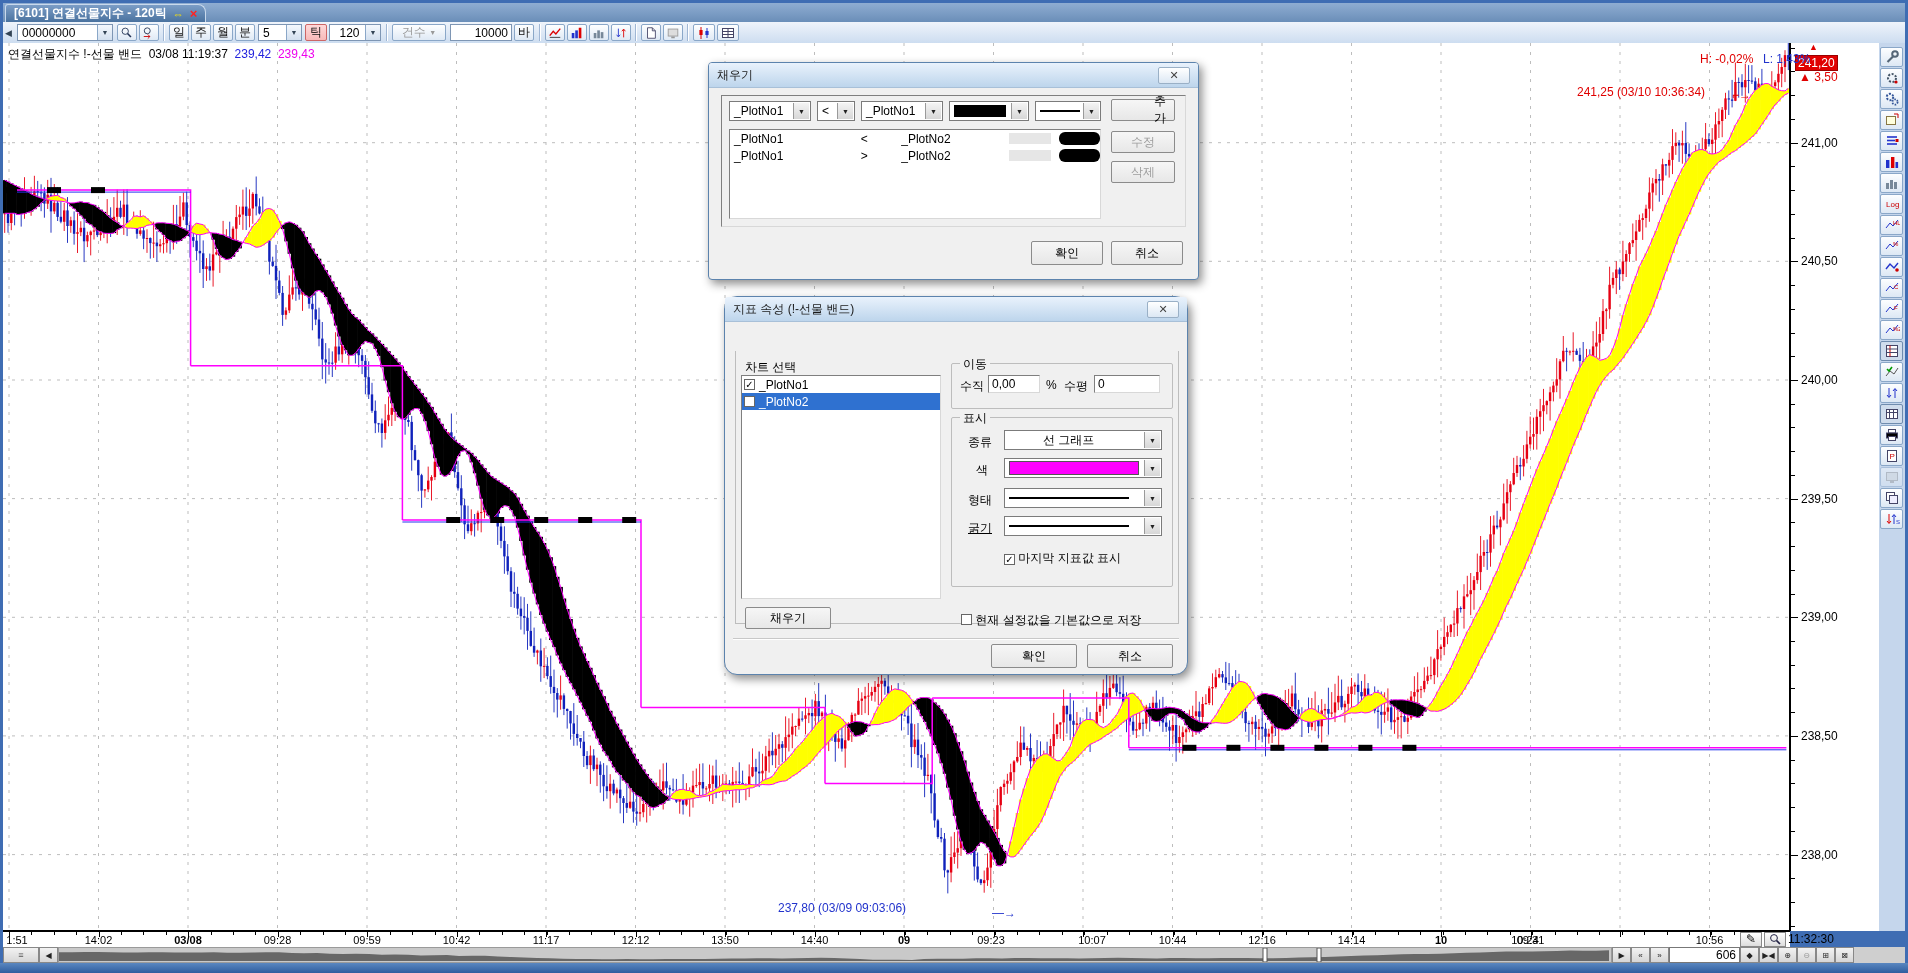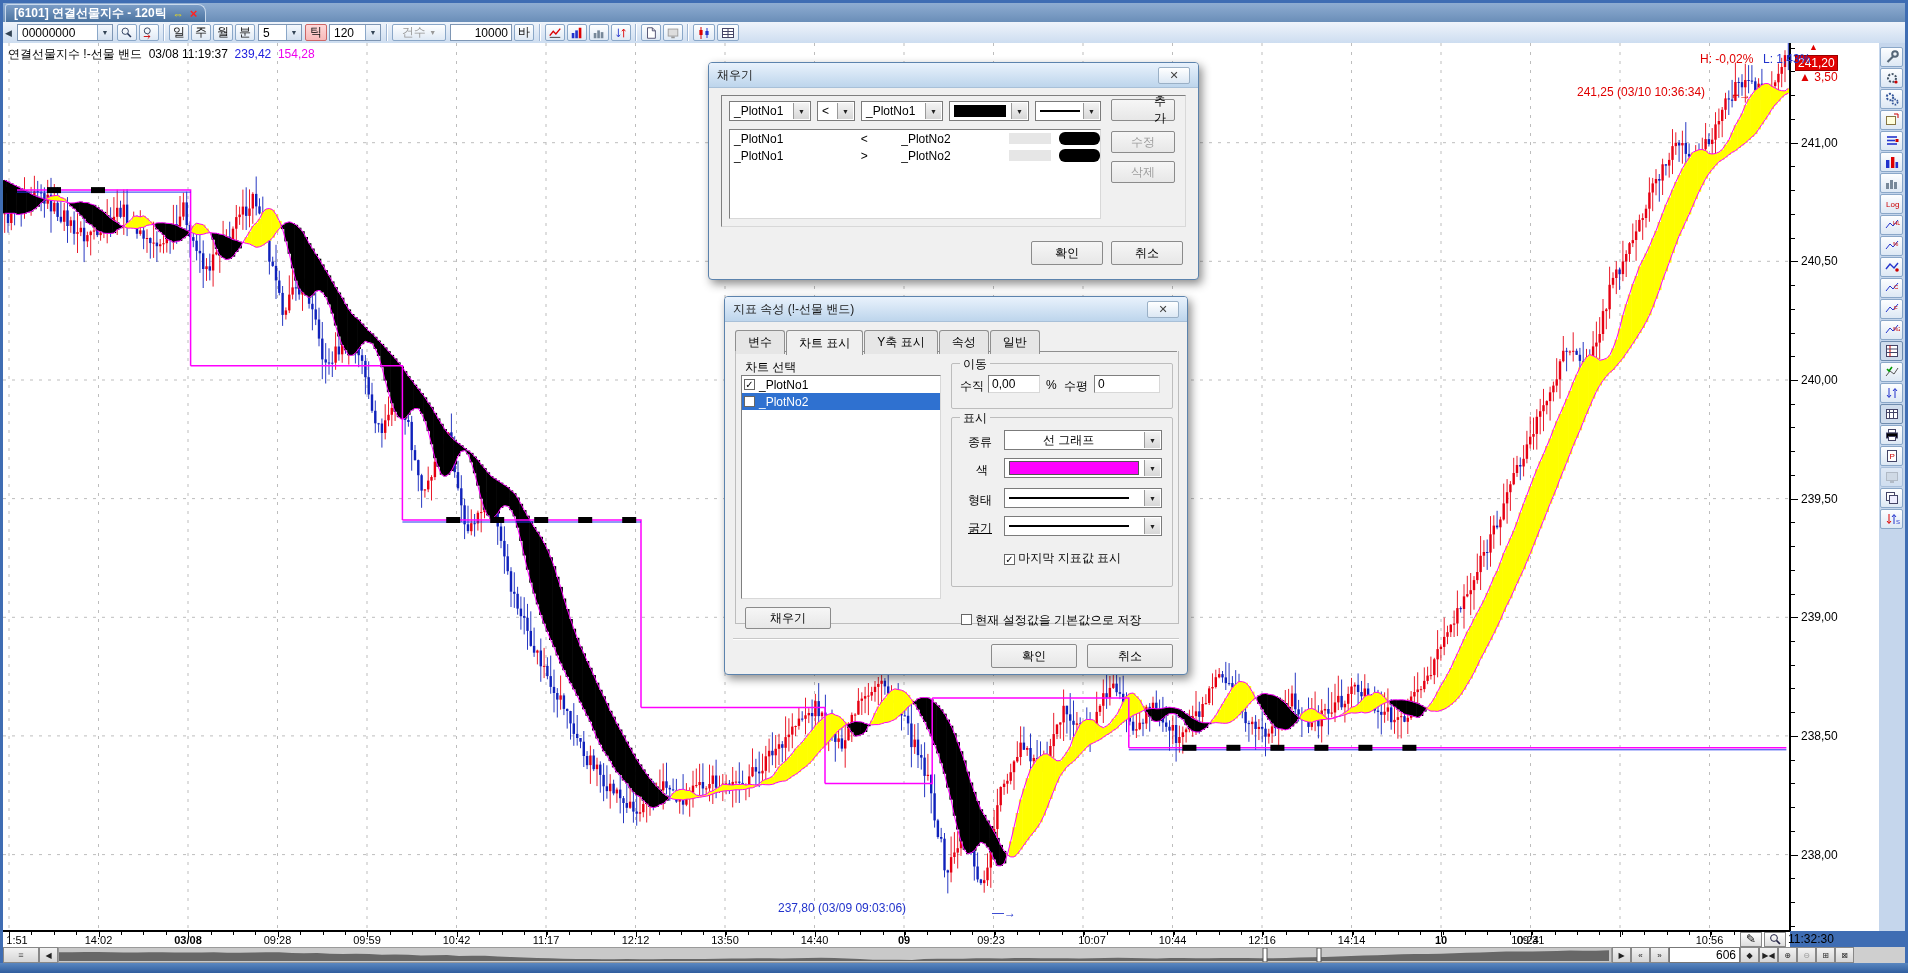--- a/index.html
+++ b/index.html
@@ -132,21 +132,21 @@
     <div class="tsep" style="left:160px;"></div>
     <div class="tbtn" style="left:166px;width:20px;">일</div>
     <div class="tbtn" style="left:188px;width:20px;">주</div>
     <div class="tbtn" style="left:210px;width:20px;">월</div>
     <div class="tbtn" style="left:232px;width:20px;">분</div>
     <div class="tfield" style="left:255px;width:44px;">
       <span style="flex:1;padding-left:4px;">5</span>
       <span class="combo-arr">▼</span>
     </div>
     <div class="tbtn pink" style="left:302px;width:22px;">틱</div>
-    <div class="tfield" style="left:326px;width:52px;">
+    <div class="tfield" style="left:326px;width:52px;text-align:center;">
       <span style="flex:1;padding-left:4px;">120</span>
       <span class="combo-arr">▼</span>
     </div>
     <div class="tsep" style="left:383px;"></div>
     <div class="tbtn dis" style="left:389px;width:54px;">건수&nbsp;<span style="font-size:7px;">▼</span></div>
     <div class="tfield" style="left:447px;width:62px;justify-content:flex-end;padding-right:3px;">10000</div>
     <div class="tbtn" style="left:511px;width:20px;">바</div>
     <div class="tsep" style="left:536px;"></div>
     <div class="tbtn" style="left:542px;width:20px;">
       <svg width="16" height="16" viewBox="0 0 16 16">
@@ -1850,21 +1850,21 @@
       <rect x="1355.4" y="701.8" width="14" height="6" fill="#000"></rect>
       <rect x="1399.4" y="701.8" width="14" height="6" fill="#000"></rect>
       <line x1="1786.5" y1="0" x2="1786.5" y2="888" stroke="#000"></line>
       <line x1="0" y1="887.5" x2="1787" y2="887.5" stroke="#000"></line>
     </svg>
 </div>
 <div class="abs" id="chart-header">
   <span>연결선물지수 !-선물 밴드</span>&nbsp;
   <span>03/08 11:19:37</span>&nbsp;
   <span class="blue">239,42</span>&nbsp;
-  <span class="mag">154,28</span>
+  <span class="mag">239,43</span>
 </div>
 
 <div class="ann red abs" style="left:1577px;top:74px;margin-top:11px;">241,25 (03/10 10:36:34)</div>
 <div class="ann red abs" style="left:1700px;top:52px;">H: -0,02%</div>
 <div class="ann blue abs" style="left:1763px;top:52px;">L: 1,43%</div>
 <div class="ann red abs" style="left:1732px;top:88px;">⌐→</div>
 <div class="ann blue abs" style="left:778px;top:901px;">237,80 (03/09 09:03:06)</div>
 <div class="ann blue abs" style="left:992px;top:906px;">—→</div>
 
 <div class="abs" id="y-axis">
@@ -2264,26 +2264,25 @@
          <span style="width:42px;height:11px;background:#e6e6e6;margin-right:8px;"></span>
          <span style="width:42px;height:13px;background:#000;border-radius:6px;"></span>
        </div>
     </div>
   <div class="dbtn dis" style="left:402px;top:68px;width:64px;height:22px;">수정</div>
   <div class="dbtn dis" style="left:402px;top:98px;width:64px;height:22px;">삭제</div>
   <div class="dbtn" style="left:322px;top:178px;width:72px;height:24px;">확인</div>
   <div class="dbtn" style="left:402px;top:178px;width:72px;height:24px;">취소</div>
 </div>
 
-<div class="dlg" id="prop-dlg" style="left:724px;top:296px;width:462px;height:377px;">
+<div class="dlg" id="prop-dlg" style="left:724px;top:296px;width:462px;height:377px;border-radius:13px;">
   <div class="dlg-title">
     <span>지표 속성 (!-선물 밴드)</span>
     <div class="dlg-close">✕</div>
   </div>
-  <div id="prop-tabs" style="position:absolute;left:10px;top:32px;right:10px;height:22px;border-bottom:1px solid #8f8f8f;"><span class="tab ">변수</span><span class="tab active">차트 표시</span><span class="tab ">Y축 표시</span><span class="tab ">속성</span><span class="tab ">일반</span></div>
   <div style="position:absolute;left:10px;top:54px;width:442px;height:272px;border:1px solid #bdbdbd;border-top:none;"></div>
   <span class="abs" style="left:20px;top:62px;font-size:12px;">차트 선택</span>
   <div class="sunken" style="left:16px;top:78px;width:200px;height:224px;" id="plot-list">
       <div class="plot-row ">
          <span class="cb">✓</span>
          <span>_PlotNo1</span>
        </div>
       <div class="plot-row sel">
          <span class="cb">✓</span>
          <span>_PlotNo2</span>

